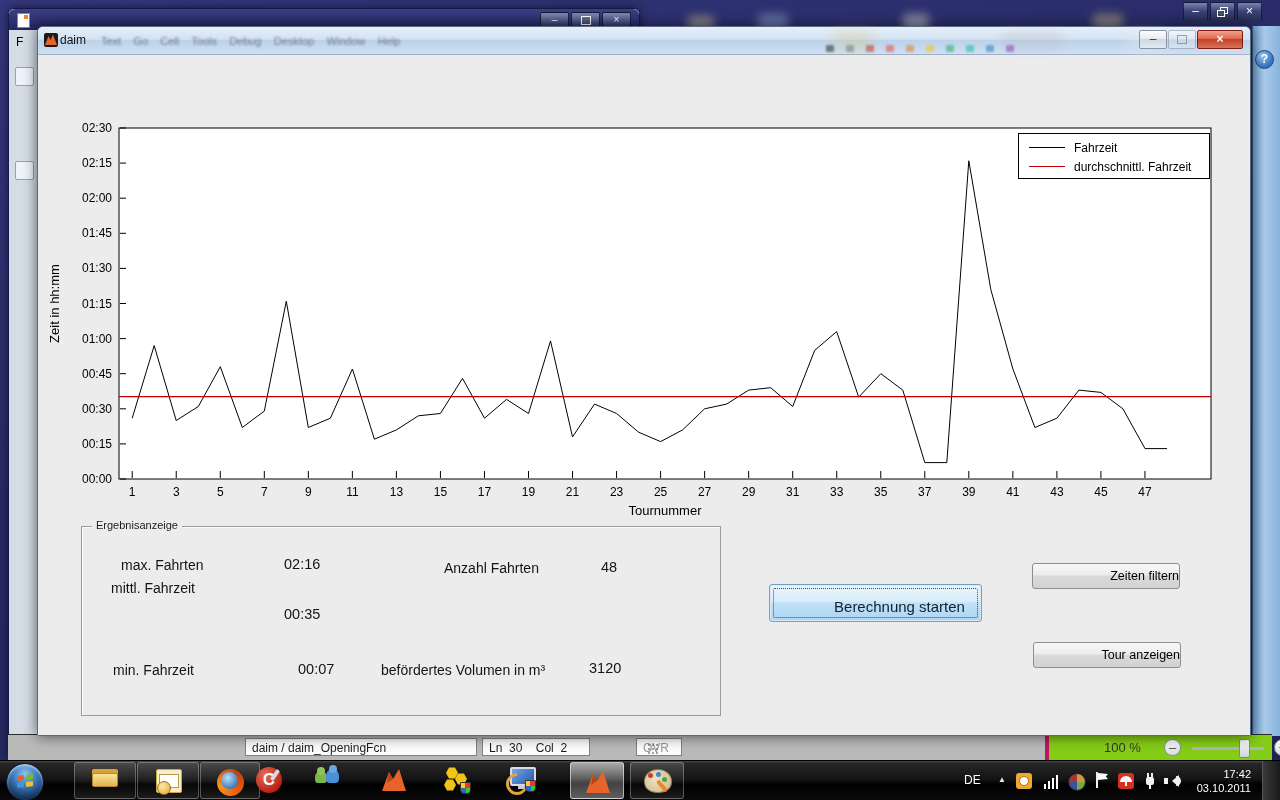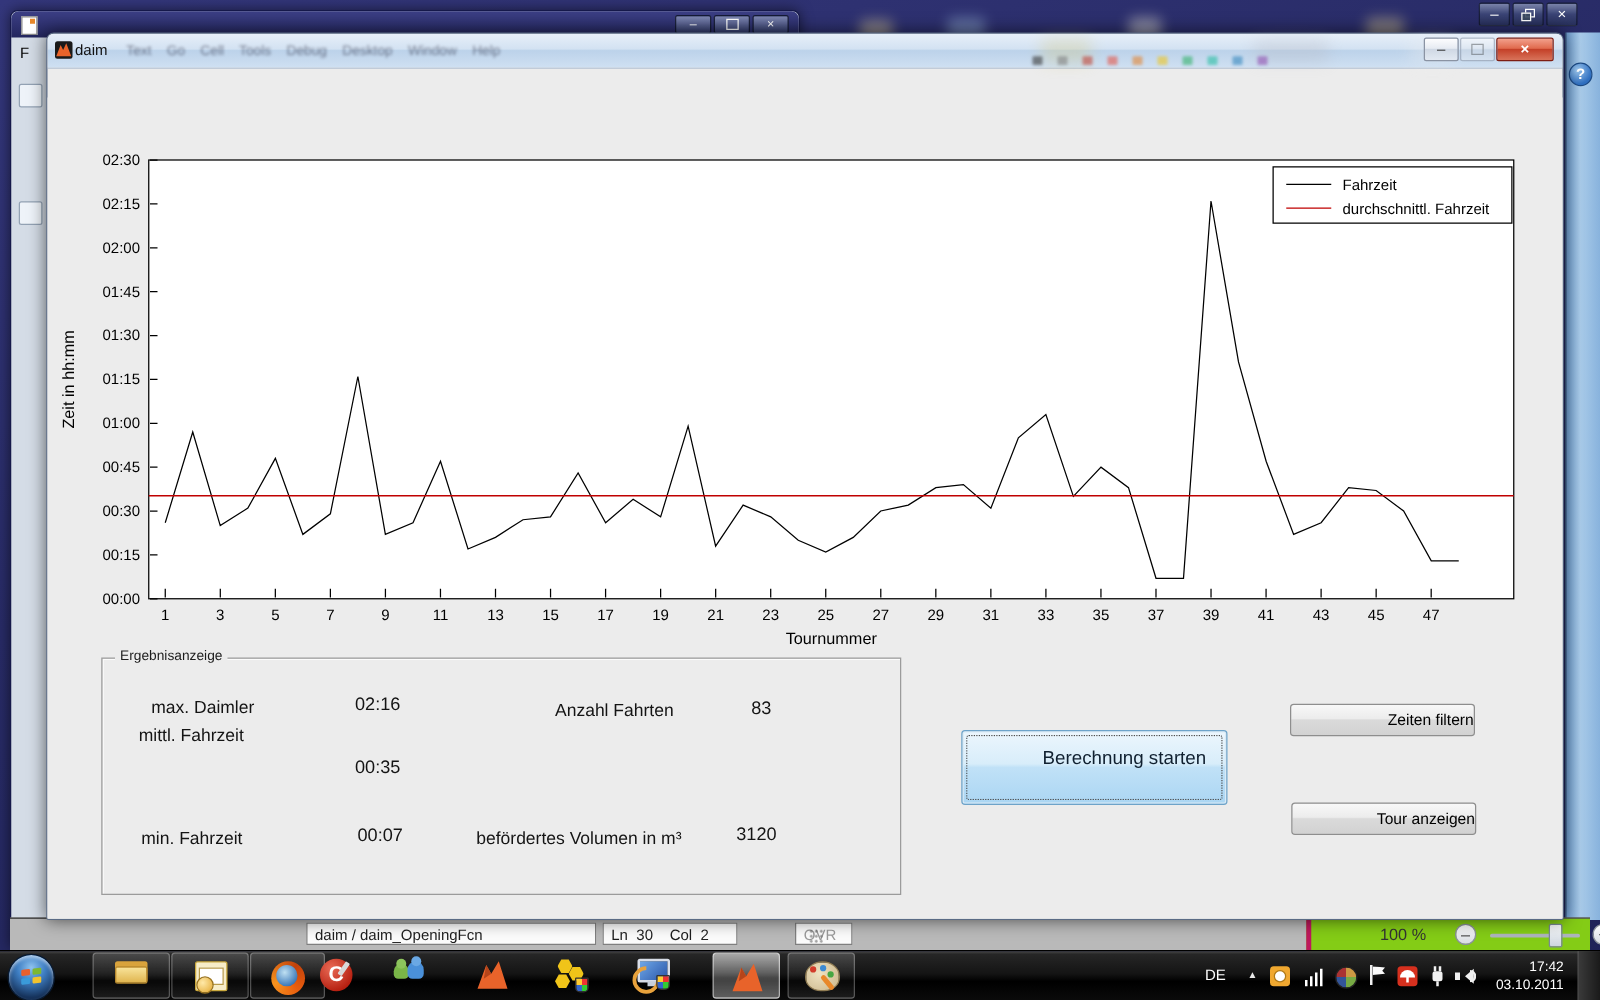--- a/index.html
+++ b/index.html
@@ -88,21 +88,21 @@
     border:1px solid #000;box-sizing:border-box;padding:4px 0 0 10px;font-size:12px;color:#000;}
   .leg-row{display:flex;align-items:center;height:19px;}
   .leg-line{width:36px;height:0;border-top:1px solid #000;margin-right:9px;}
 
   .groupbox{position:absolute;left:43px;top:448px;width:640px;height:190px;box-sizing:border-box;
     border:1px solid #9b9b9b;box-shadow:inset 1px 1px 0 rgba(255,255,255,.85);}
   .groupbox-label{position:absolute;left:10px;top:-8px;background:#ececec;padding:0 4px;font-size:11px;color:#1c1c1c;}
   .res-label{position:absolute;font-size:14px;color:#141414;}
   .res-value{position:absolute;font-size:14.5px;color:#141414;}
 
-  .btn-start{position:absolute;left:731px;top:506px;width:213px;height:60px;border:1px solid #6da3c9;border-radius:3px;
+  .btn-start{position:absolute;left:731px;top:506px;width:213px;height:38px;border:1px solid #6da3c9;border-radius:3px;
     background:linear-gradient(180deg,#ecf6fd,#d8edfa 45%,#c0e1f7 50%,#abd6f3);
     font-size:15px;color:#102030;text-align:center;line-height:44px;box-sizing:border-box;
     box-shadow:0 0 0 1px #d9eaf6 inset;padding-left:48px;}
   .btn-start::after{content:'';position:absolute;inset:3px;border:1px dotted #4a4a4a;border-radius:2px;}
   .btn-gray{position:absolute;width:148px;height:26px;border:1px solid #8e8e8e;border-radius:3px;
     background:linear-gradient(180deg,#f8f8f8,#ececec 45%,#dadada 50%,#d2d2d2);
     font-size:12.5px;color:#000;text-align:right;line-height:24px;box-sizing:border-box;}
 
   
   .taskbar{position:absolute;left:0;top:760px;width:1280px;height:40px;
@@ -296,28 +296,28 @@
         </div>
         <div class="leg-row">
           <span class="leg-line" style="border-top-color: rgb(192, 0, 0);"></span>
           <span>durchschnittl. Fahrzeit</span>
         </div>
       </div>
 
       <div class="groupbox">
         <span class="groupbox-label">Ergebnisanzeige</span>
       </div>
-      <span class="res-label" style="left:83px;top:479px;">max. Daimler</span>
+      <span class="res-label" style="left:83px;top:479px;">max. Fahrten</span>
       <span class="res-value" style="left:246px;top:478px;">02:16</span>
       <span class="res-label" style="left:73px;top:502px;">mittl. Fahrzeit</span>
       <span class="res-value" style="left:246px;top:528px;">00:35</span>
       <span class="res-label" style="left:75px;top:584px;">min. Fahrzeit</span>
-      <span class="res-value" style="left:248px;top:583px;">00:07</span>
+      <span class="res-value" style="left:260px;top:583px;">00:07</span>
       <span class="res-label" style="left:406px;top:482px;">Anzahl Fahrten</span>
-      <span class="res-value" style="left:563px;top:481px;">83</span>
+      <span class="res-value" style="left:563px;top:481px;">48</span>
       <span class="res-label" style="left:343px;top:584px;">befördertes Volumen in m³</span>
       <span class="res-value" style="left:551px;top:582px;">3120</span>
 
       <div class="btn-start">Berechnung starten</div>
       <div class="btn-gray" style="left:994px;top:485px;">Zeiten filtern</div>
       <div class="btn-gray" style="left:995px;top:564px;">Tour anzeigen</div>
     </div>
   </div>
 
   <div class="taskbar">

